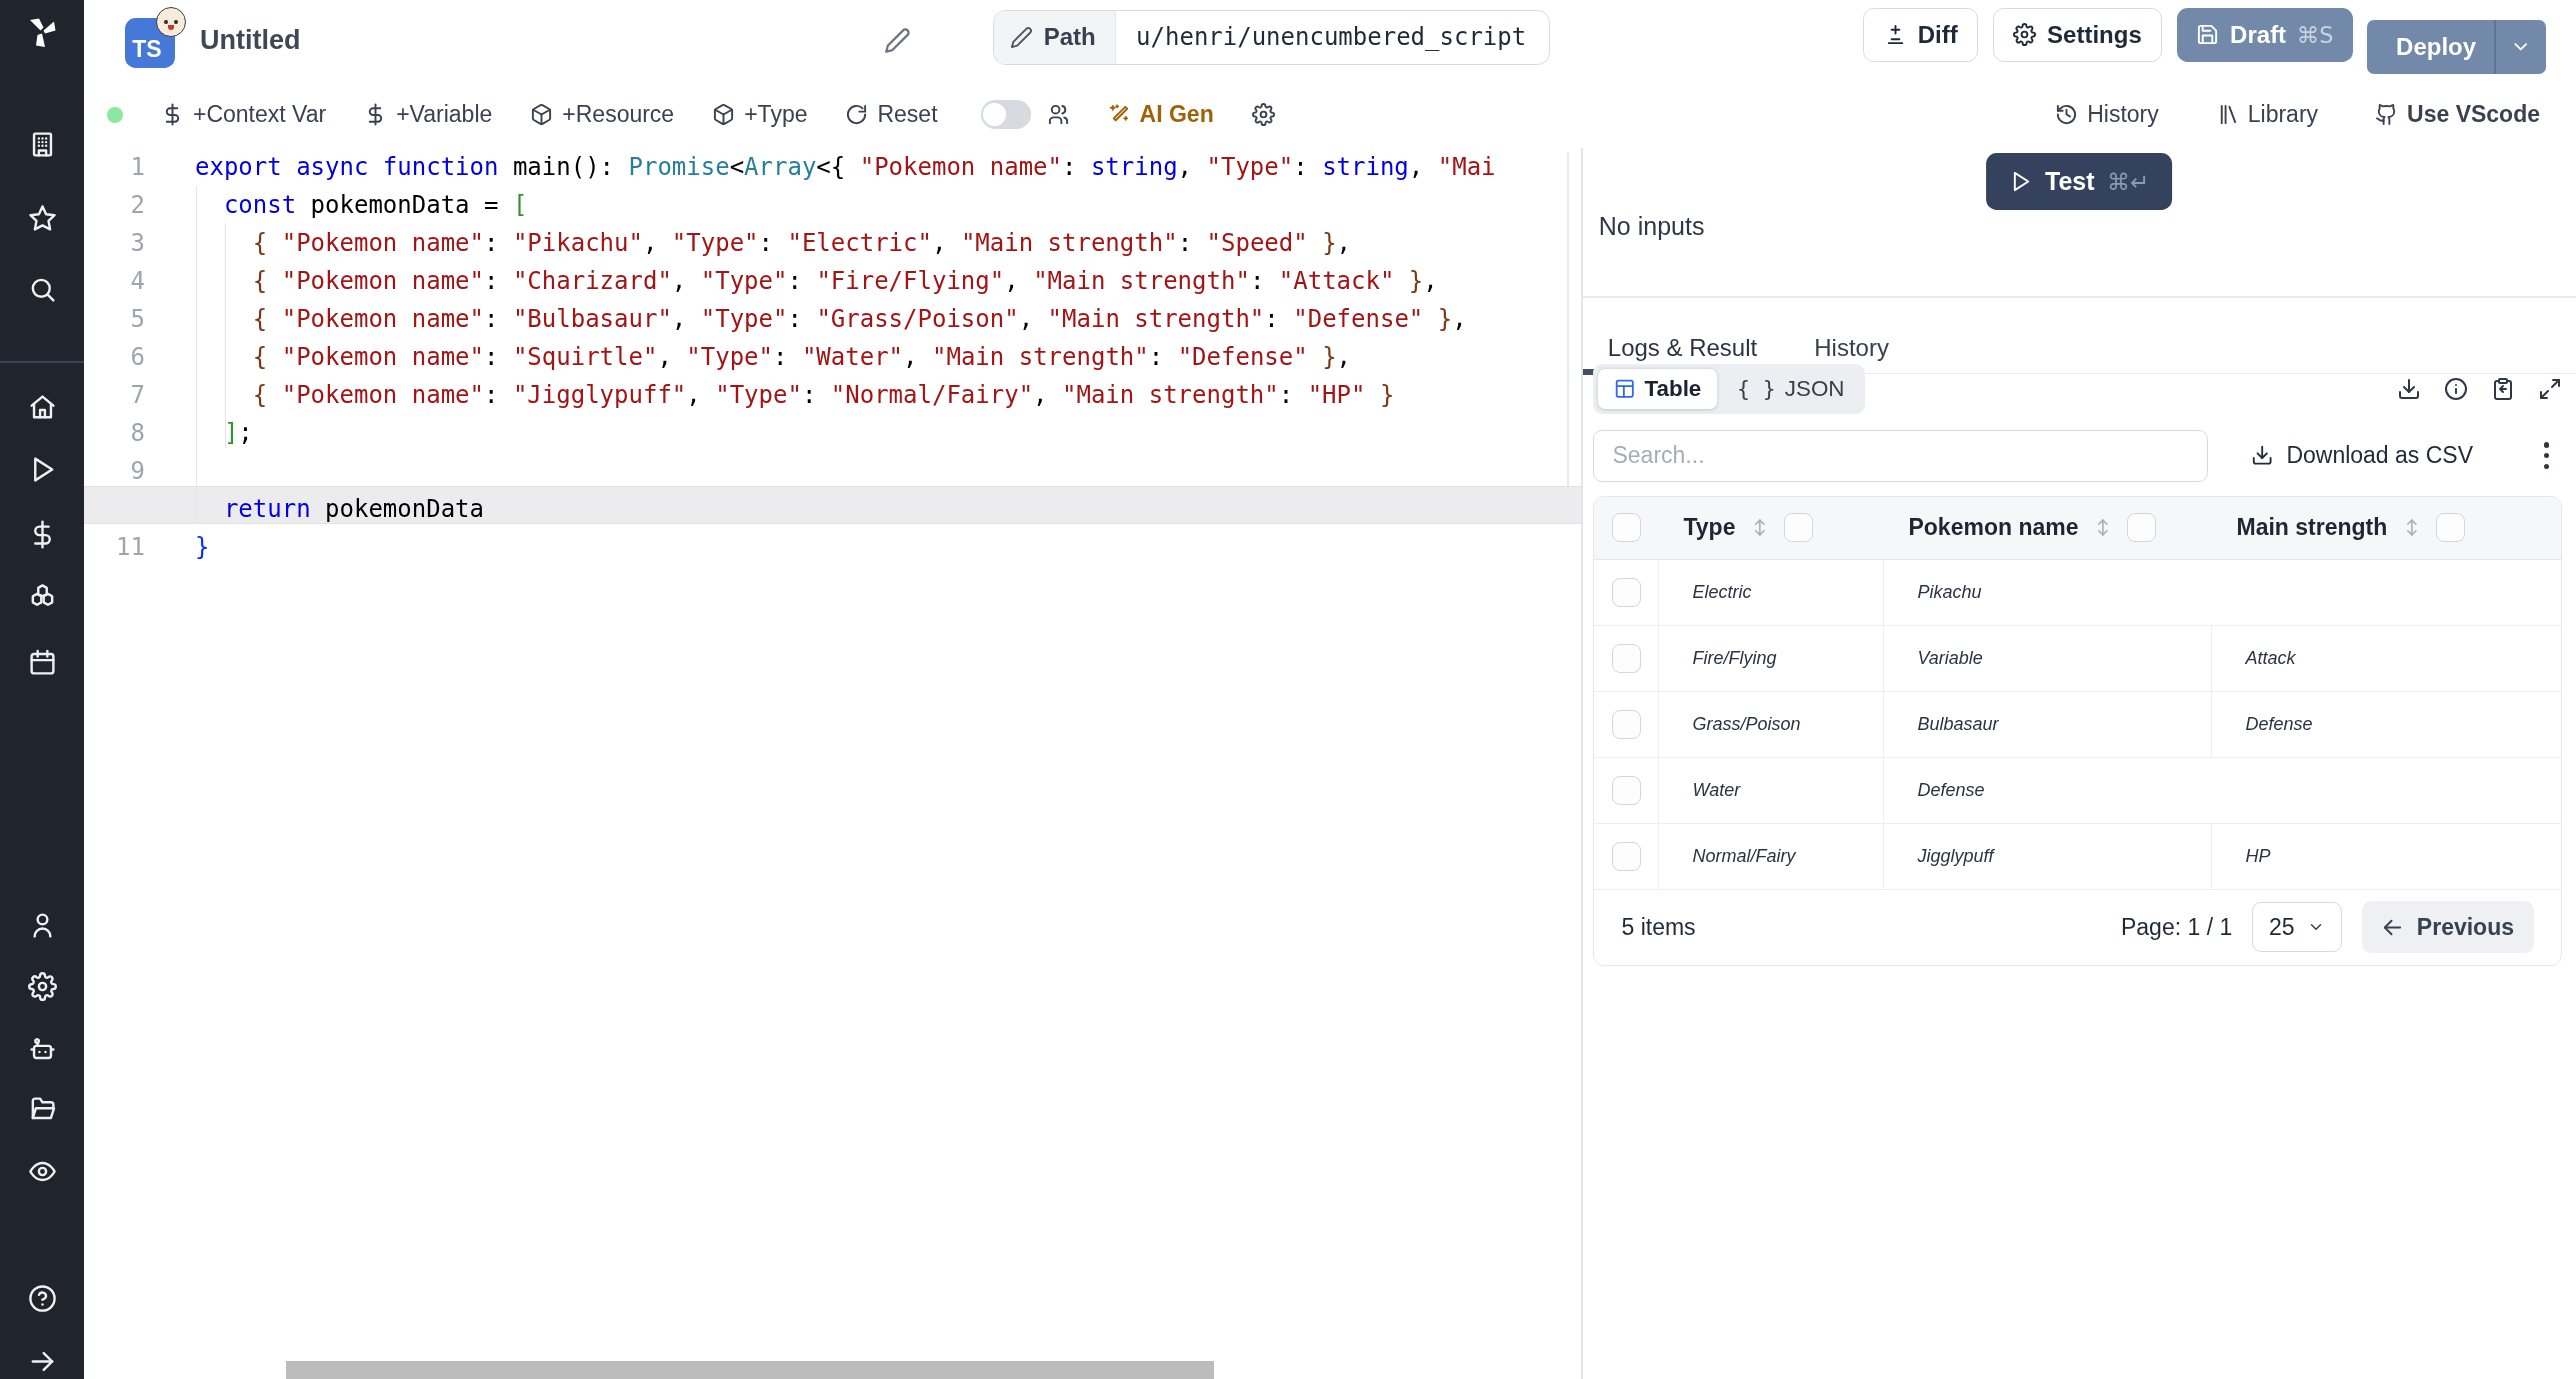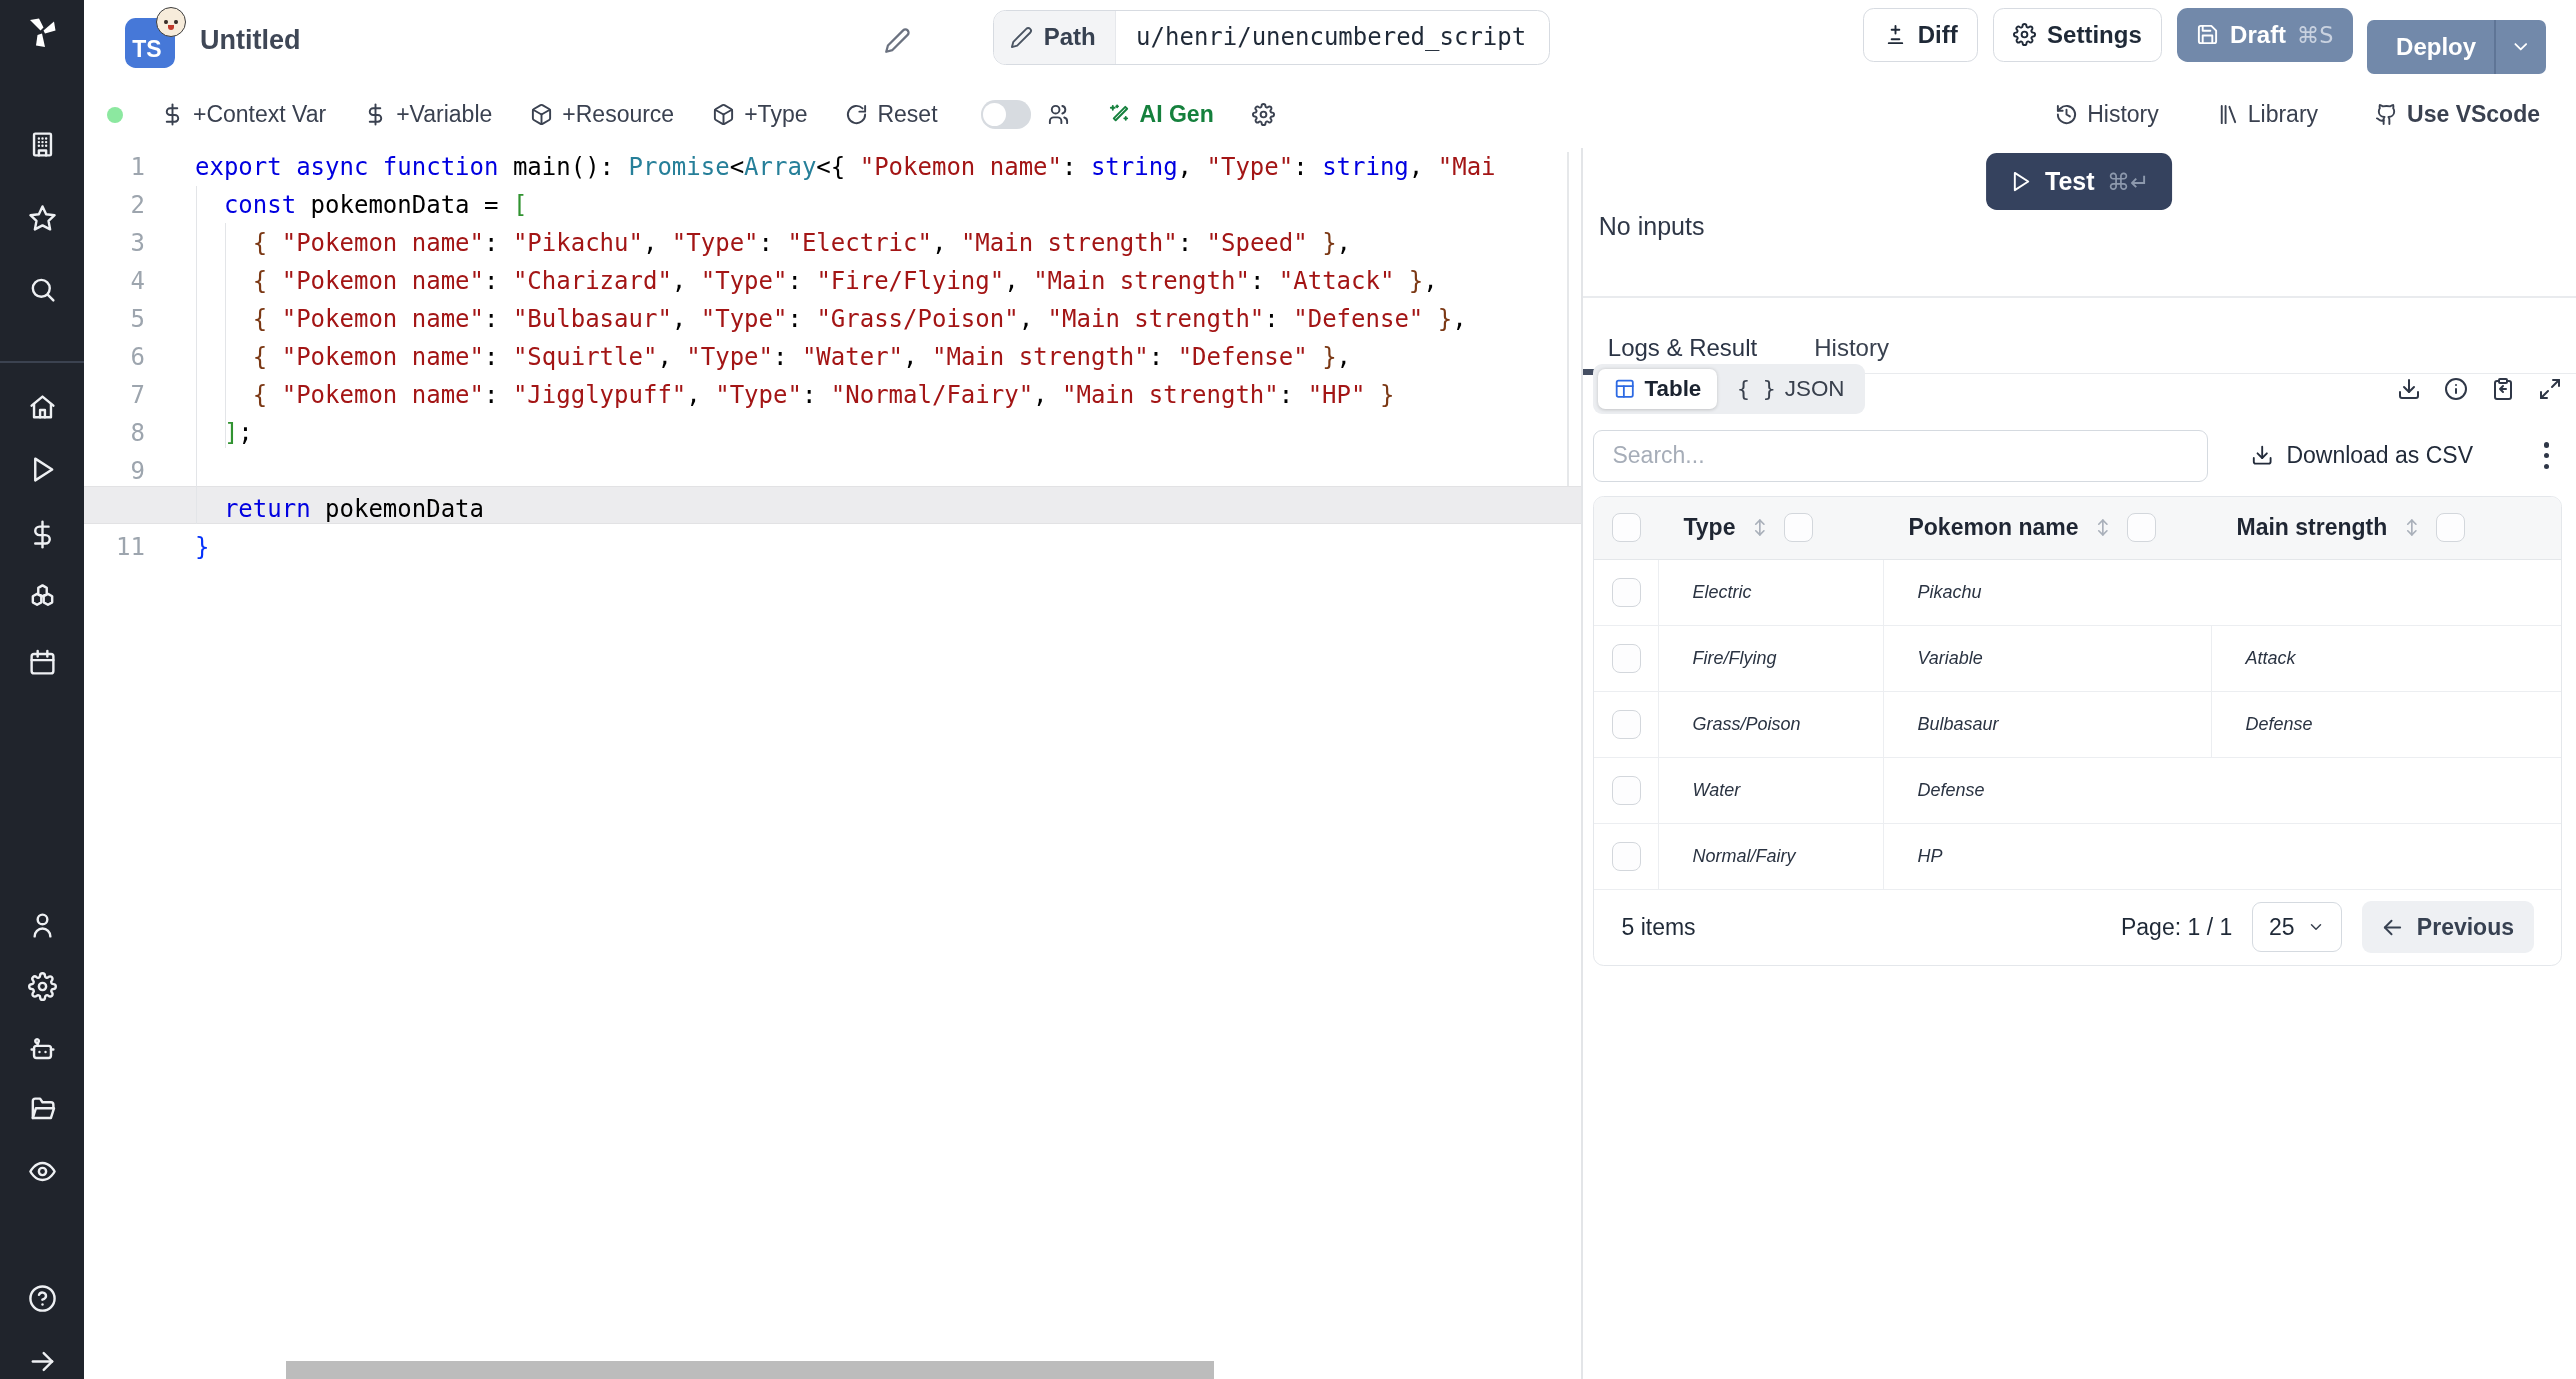--- a/index.html
+++ b/index.html
@@ -47,21 +47,21 @@
   .deploy-caret { display:flex; align-items:center; padding:0 14.3px; color:#fff; cursor:pointer; }
 
   
   #toolbar { position:relative; height:68px; display:flex; align-items:center; border-bottom:1.8px solid #e9ebee; background:#fff; }
   .status-dot { width:16px; height:16px; border-radius:50%; background:#8ce8a0; margin-left:23px; }
   .tool-item { display:flex; align-items:center; gap:9px; font-size:23px; color:#3a4150; font-weight:500; cursor:pointer; white-space:nowrap; }
   .tool-item svg { width:23px; height:23px; }
   .tool-gap { margin-left:38px; }
   .toggle { margin-left:43px; width:50px; height:29px; border-radius:14.3px; background:#d7dbe0; position:relative; cursor:pointer; }
   .toggle i { position:absolute; left:2.7px; top:2.7px; width:23px; height:23px; border-radius:50%; background:#fff; }
-  .ai-gen { color:#15803d; font-weight:600; }
+  .ai-gen { color:#a16207; font-weight:600; }
   .tool-right { margin-left:auto; margin-right:36px; display:flex; gap:57px; align-items:center; }
 
   
   #content { position:absolute; top:148px; left:0; width:2492px; height:1231px; display:flex; }
   #editor { position:relative; width:1497px; height:1231px; overflow:hidden; background:#fff; }
   #editor .lines-wrap { position:absolute; left:0; top:0; right:0; display:flex; }
   .gutter { width:70px; flex:none; }
   .gutter-line { height:38px; line-height:38px; text-align:right; padding-right:9px;
     font-family:"DejaVu Sans Mono", monospace; font-size:24px; color:#9da5ae; }
   .gutter-line.active { color:#232a37; font-weight:bold; }
@@ -541,20 +541,21 @@
                   <div class="cbx"></div>
                 </div>
                 <div class="td">Water</div>
                 <div class="td">Defense</div>
               </div>
               <div class="tbl-row">
                 <div class="td-sel">
                   <div class="cbx"></div>
                 </div>
                 <div class="td">Normal/Fairy</div>
+                <div class="td">Jigglypuff</div>
                 <div class="td">HP</div>
               </div>
             </div>
           <div class="tbl-foot">
             <span class="items-count">5 items</span>
             <div class="foot-right">
               <span class="page-label">Page: 1 / 1</span>
               <div class="page-size">
                 <span>25</span>
                 <svg class="ic" viewBox="0 0 24 24">

